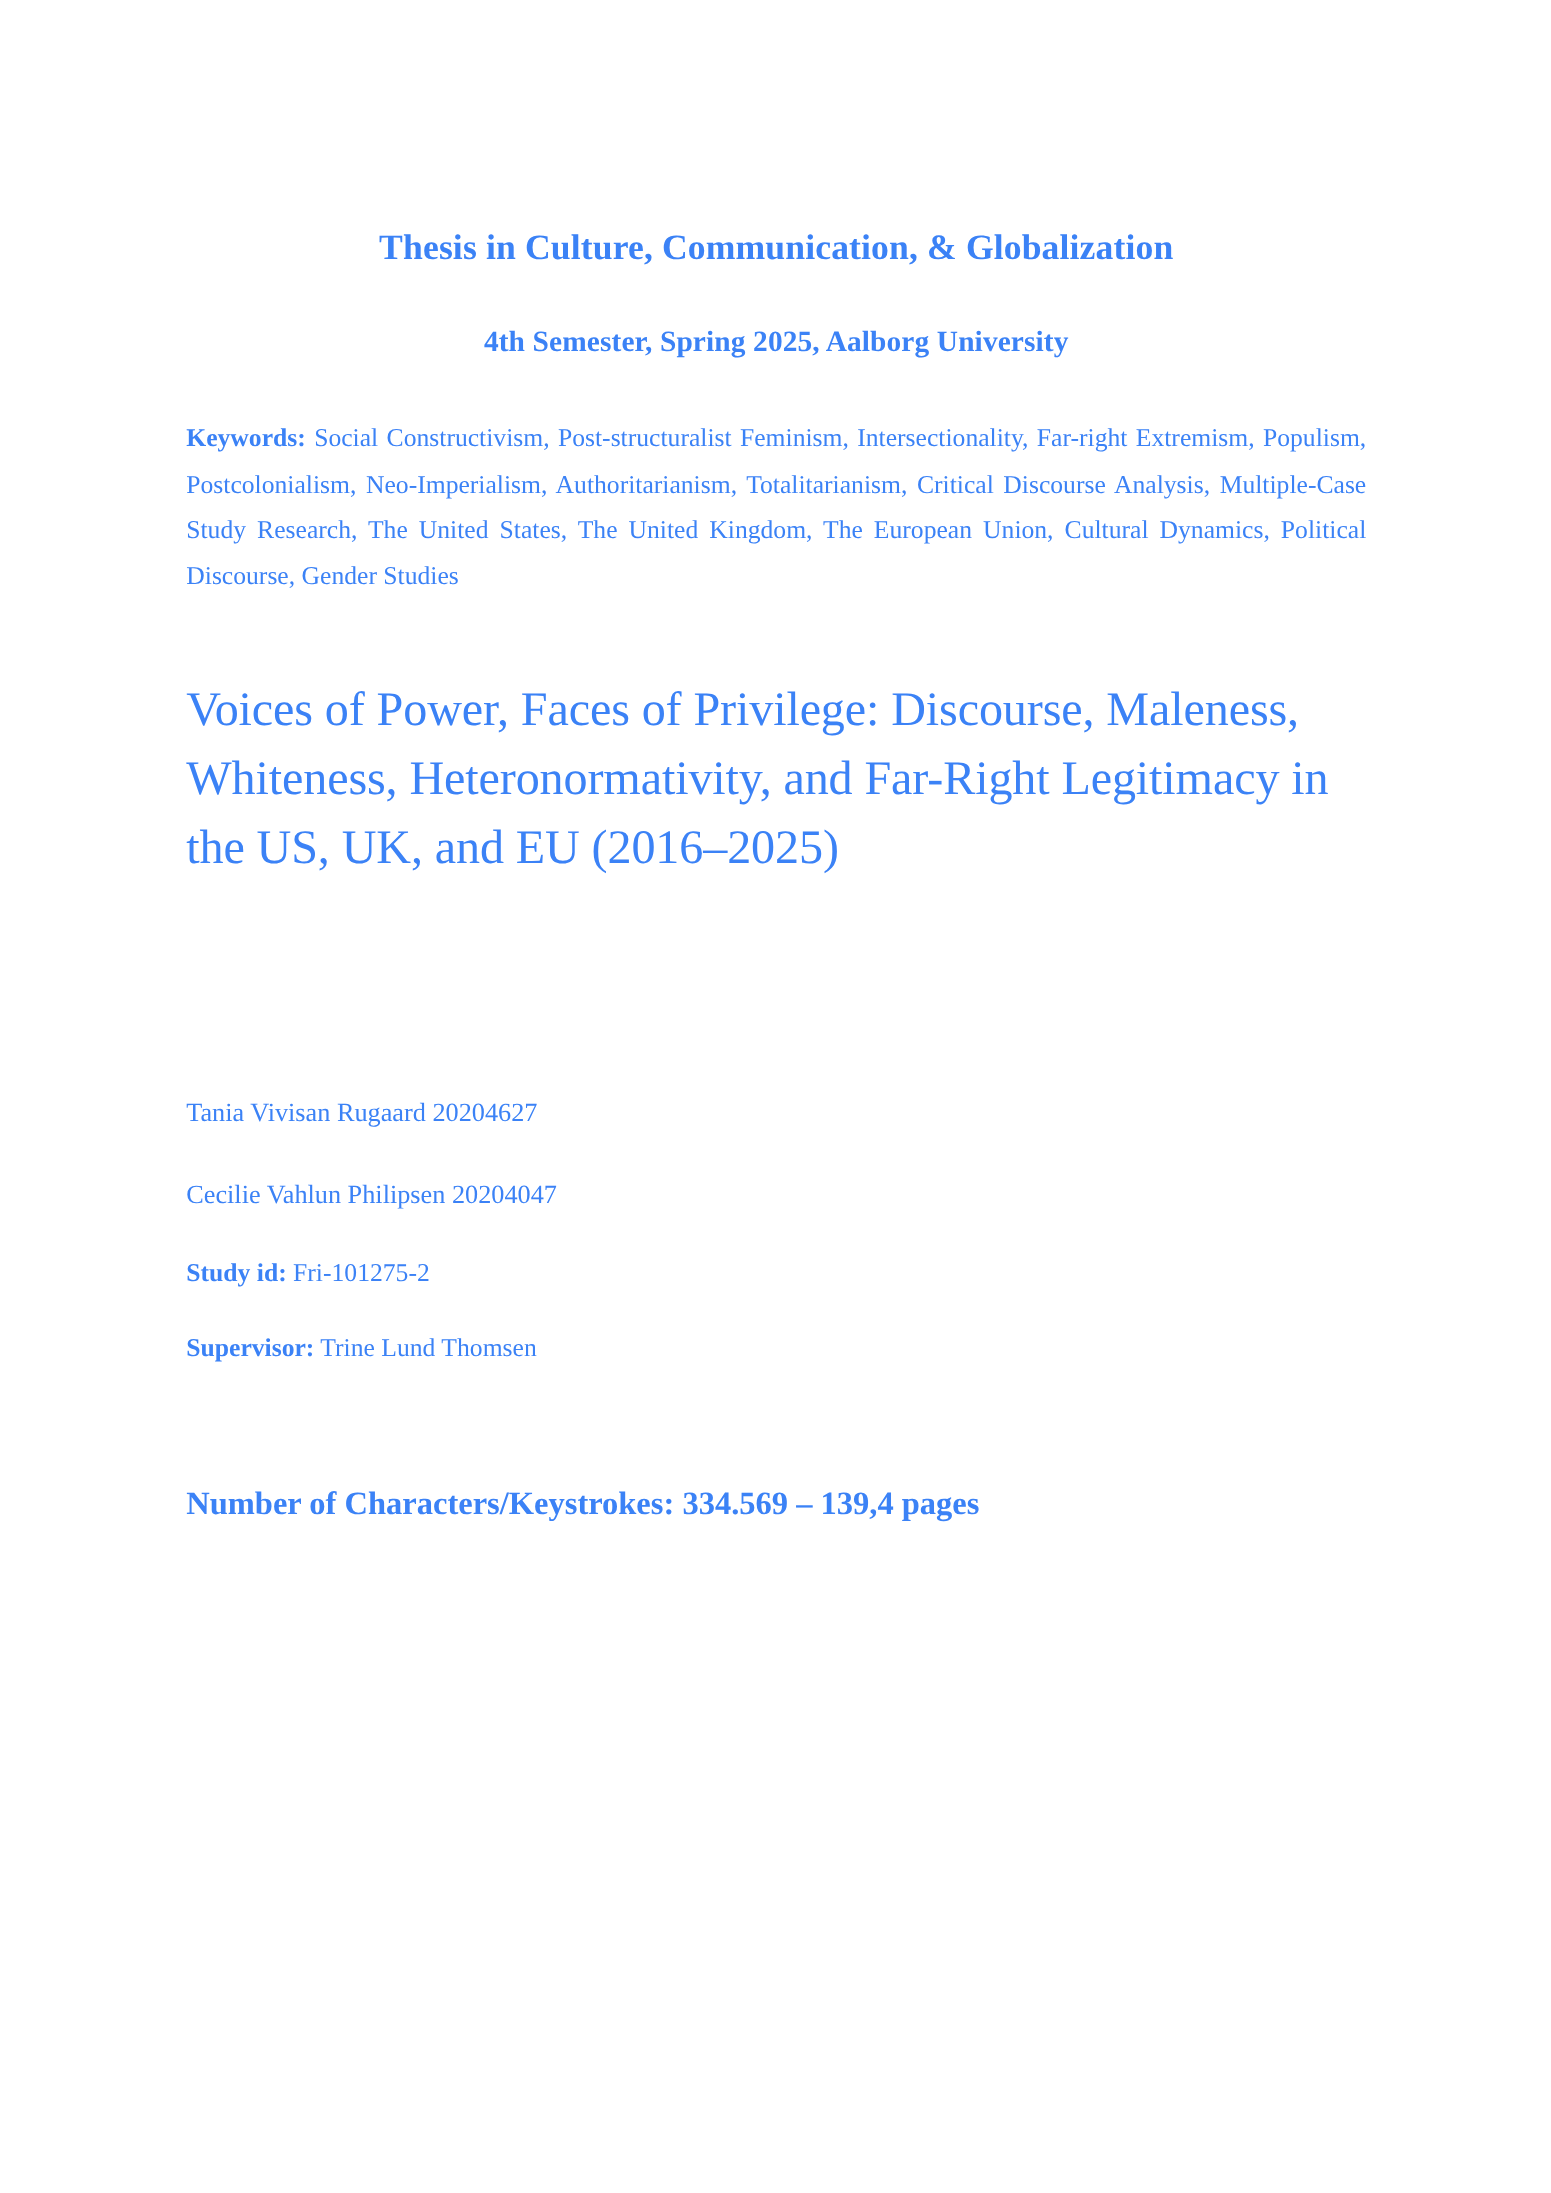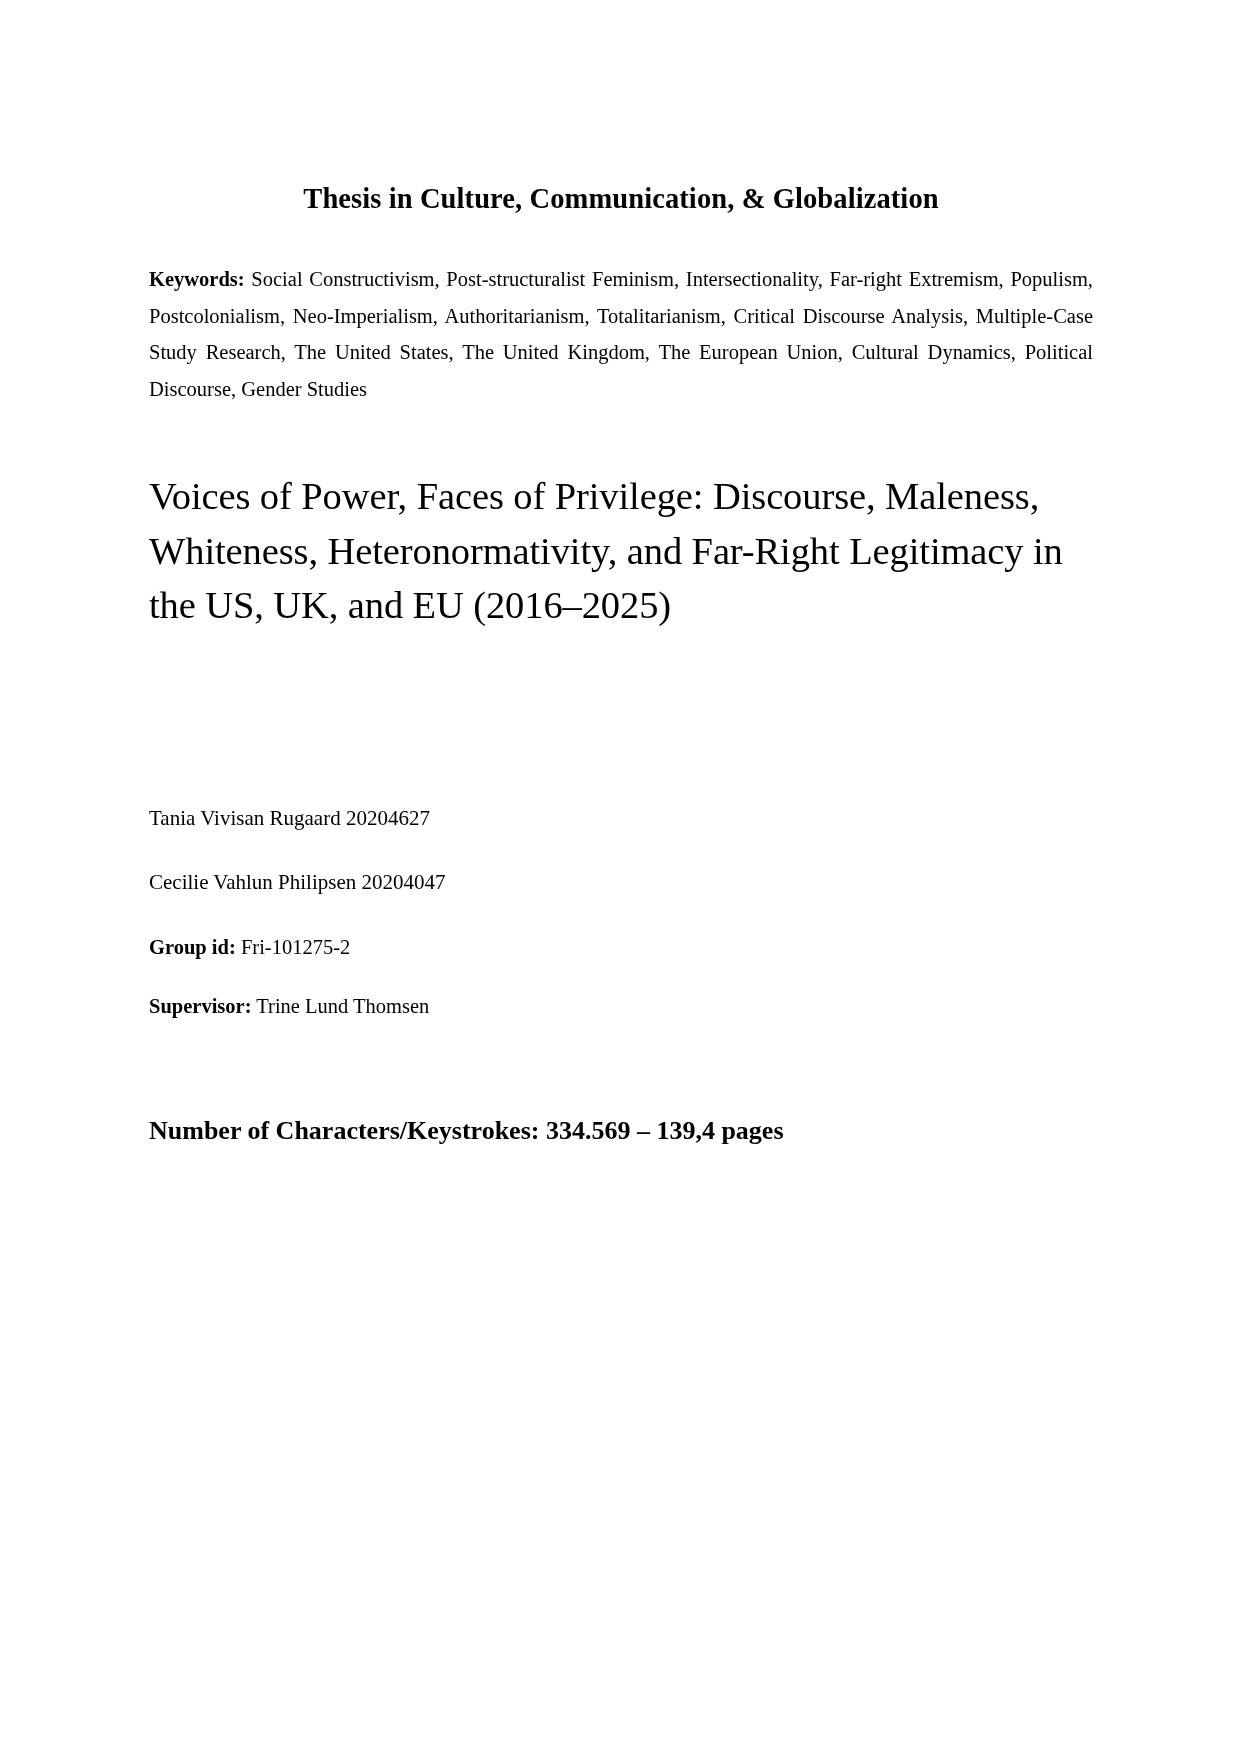--- a/index.html
+++ b/index.html
@@ -6,21 +6,21 @@
     margin: 0;
     padding: 0;
     background: #ffffff;
   }
   .page {
     position: relative;
     width: 1241px;
     height: 1754px;
     margin: 0 auto;
     background: #ffffff;
-    color: #000000;
+    color: #3b82f6;
     font-family: "Liberation Serif", "DejaVu Serif", serif;
     overflow: hidden;
   }
   .content {
     position: absolute;
     left: 149px;
     top: 0;
     width: 944px;
   }
 
@@ -106,32 +106,33 @@
   }
 </style>
 </head>
 <body>
 
 <div class="page">
   <div class="content">
 
     <h1 class="doc-heading">Thesis in Culture, Communication, &amp; Globalization</h1>
 
+    <h2 class="doc-subheading">4th Semester, Spring 2025, Aalborg University</h2>
 
     <p class="keywords"><b>Keywords:</b><span> Social Constructivism, Post-structuralist Feminism, Intersectionality, Far-right Extremism, Populism, Postcolonialism, Neo-Imperialism, Authoritarianism, Totalitarianism, Critical Discourse Analysis, Multiple-Case Study Research, The United States, The United Kingdom, The European Union, Cultural Dynamics, Political Discourse, Gender Studies</span></p>
 
     <h3 class="main-title">Voices of Power, Faces of Privilege: Discourse, Maleness, Whiteness, Heteronormativity, and Far-Right Legitimacy in the US, UK, and EU (2016–2025)</h3>
 
     <div class="meta-block">
 
       <p class="meta-line author">Tania Vivisan Rugaard 20204627</p>
 
       <p class="meta-line author">Cecilie Vahlun Philipsen 20204047</p>
 
-      <p class="meta-line labelled"><b>Group id:</b><span> Fri-101275-2</span></p>
+      <p class="meta-line labelled"><b>Study id:</b><span> Fri-101275-2</span></p>
 
       <p class="meta-line labelled"><b>Supervisor:</b><span> Trine Lund Thomsen</span></p>
 
 
     </div>
 
     <p class="char-count">Number of Characters/Keystrokes: 334.569 – 139,4 pages</p>
 
   </div>
 </div>

